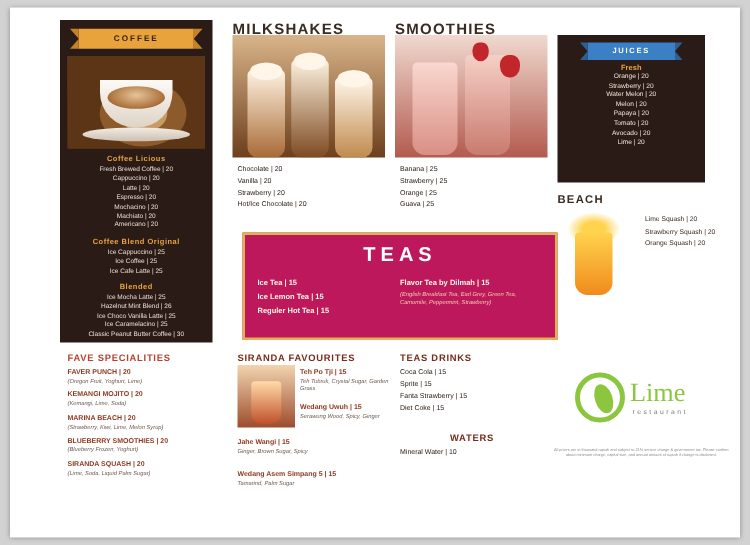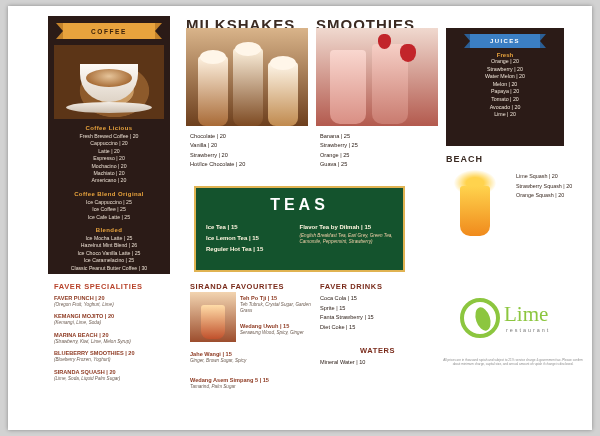--- a/index.html
+++ b/index.html
@@ -71,21 +71,21 @@
   .cf-sec { margin-top: 6px; text-align: center; }
   .cf-head {
     color: #e8a33d; font-size: 6px; font-weight: bold; letter-spacing: .4px;
     margin-bottom: 2px;
   }
   .cf-line { font-size: 5.2px; line-height: 7.4px; color: #e9ddd0; }
 
   
   .panel-title {
     position: absolute;
-    font-size: 15px; font-weight: bold; letter-spacing: 1px; color: #3a2a22;
+    font-size: 12px; font-weight: bold; letter-spacing: 1px; color: #3a2a22;
   }
   .photo { position: absolute; overflow: hidden; }
 
   .ms-photo { left: 178px; top: 22px; width: 122px; height: 98px;
     background: linear-gradient(180deg,#d9b48a,#6d3f1d);
   }
   .ms-photo .glass {
     position: absolute; bottom: 0; width: 30px; height: 70px; border-radius: 4px 4px 8px 8px;
     background: linear-gradient(180deg,#fff3e2,#a86a36);
   }
@@ -147,22 +147,22 @@
     background: radial-gradient(ellipse at 50% 50%, #ffd34d 30%, rgba(255,211,77,0) 72%);
   }
   .squash-list { position: absolute; left: 508px; top: 166px; width: 80px; }
   .squash-line { font-size: 5.4px; line-height: 9.5px; color: #3a2a22; }
 
   
   .list-block { position: absolute; font-size: 5.6px; color: #2f211a; line-height: 9.4px; }
 
   
   .teas {
-    position: absolute; left: 186px; top: 180px; width: 211px; height: 86px;
-    background: #14532d;
+    position: absolute; left: 186px; top: 180px; width: 252px; height: 86px;
+    background: #be185d;
     border: 2px solid #e0b352;
     color: #fff6e0;
   }
   .teas-title {
     text-align: center; font-size: 16px; font-weight: bold; letter-spacing: 4px;
     margin-top: 8px; color: #ffffff;
   }
   .teas-cols { display: flex; margin-top: 8px; padding: 0 10px; }
   .teas-col { flex: 1; }
   .tea-line { font-size: 6px; font-weight: bold; line-height: 11px; }
@@ -315,21 +315,21 @@
           <div class="tea-line">Ice Lemon Tea | 15</div>
           <div class="tea-line">Reguler Hot Tea | 15</div>
         </div>
         <div class="teas-col">
           <div class="tea-line">Flavor Tea by Dilmah | 15</div>
           <div class="tea-sub">(English Breakfast Tea, Earl Grey, Green Tea, Camomile, Peppermint, Strawberry)</div>
         </div>
       </div>
     </div>
 
-    <div class="sec-title" style="left:46px; top:276px;">FAVER SPECIALITIES</div>
+    <div class="sec-title" style="left:46px; top:276px;">FAVE SPECIALITIES</div>
     <div style="position:absolute; left:46px; top:288px; width:126px;">
       <div class="item">FAVER PUNCH | 20</div>
       <div class="item-desc">(Oregon Fruit, Yoghurt, Lime)</div>
       <div class="item" style="margin-top:4px;">KEMANGI MOJITO | 20</div>
       <div class="item-desc">(Kemangi, Lime, Soda)</div>
       <div class="item" style="margin-top:4px;">MARINA BEACH | 20</div>
       <div class="item-desc">(Strawberry, Kiwi, Lime, Melon Syrup)</div>
       <div class="item" style="margin-top:4px;">BLUEBERRY SMOOTHIES | 20</div>
       <div class="item-desc">(Blueberry Frozen, Yoghurt)</div>
       <div class="item" style="margin-top:4px;">SIRANDA SQUASH | 20</div>
@@ -350,21 +350,21 @@
     </div>
     <div style="position:absolute; left:182px; top:344px; width:98px;">
       <div class="item">Jahe Wangi | 15</div>
       <div class="item-desc">Ginger, Brown Sugar, Spicy</div>
     </div>
     <div style="position:absolute; left:182px; top:370px; width:118px;">
       <div class="item">Wedang Asem Simpang 5 | 15</div>
       <div class="item-desc">Tamarind, Palm Sugar</div>
     </div>
 
-    <div class="sec-title dark" style="left:312px; top:276px;">FAVER DRINKS</div>
+    <div class="sec-title dark" style="left:312px; top:276px;">TEAS DRINKS</div>
     <div style="position:absolute; left:312px; top:288px; width:110px;">
       <div class="plain-line">Coca Cola | 15</div>
       <div class="plain-line">Sprite | 15</div>
       <div class="plain-line">Fanta Strawberry | 15</div>
       <div class="plain-line">Diet Coke | 15</div>
     </div>
 
     <div class="sec-title dark" style="left:312px; top:340px;margin-left:40px;">WATERS</div>
     <div style="position:absolute; left:312px; top:352px; width:110px;">
       <div class="plain-line">Mineral Water | 10</div>

